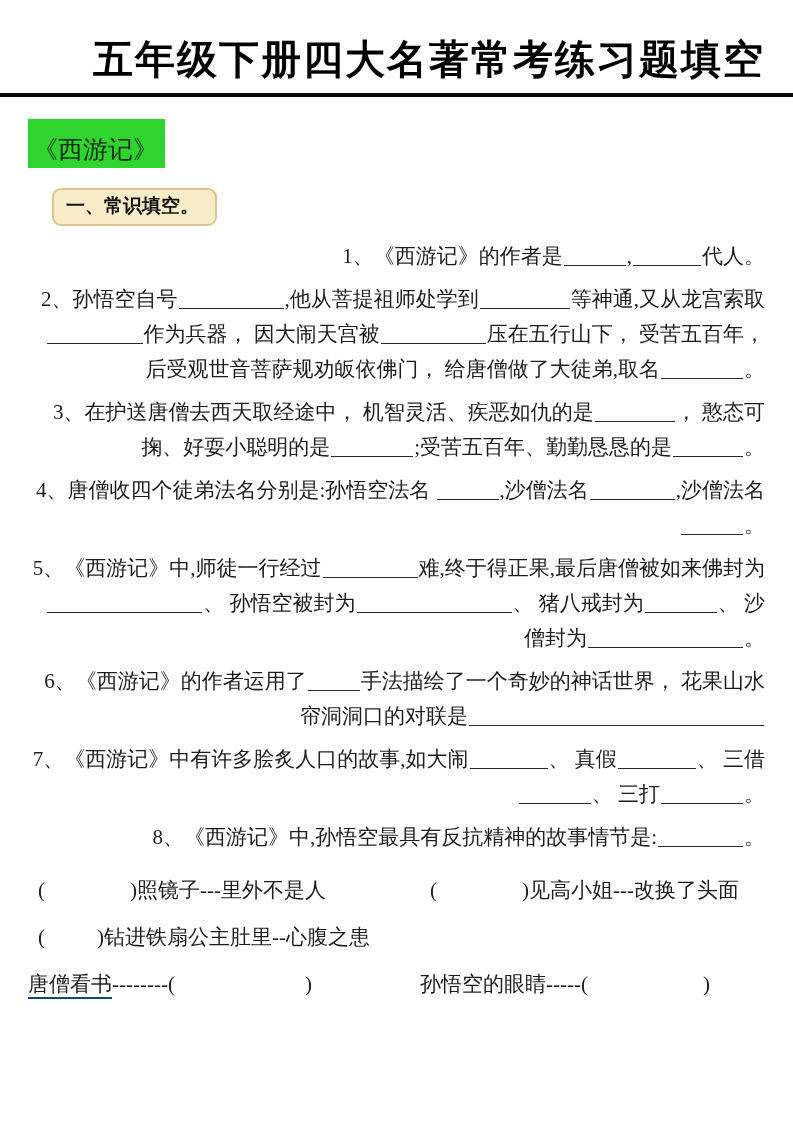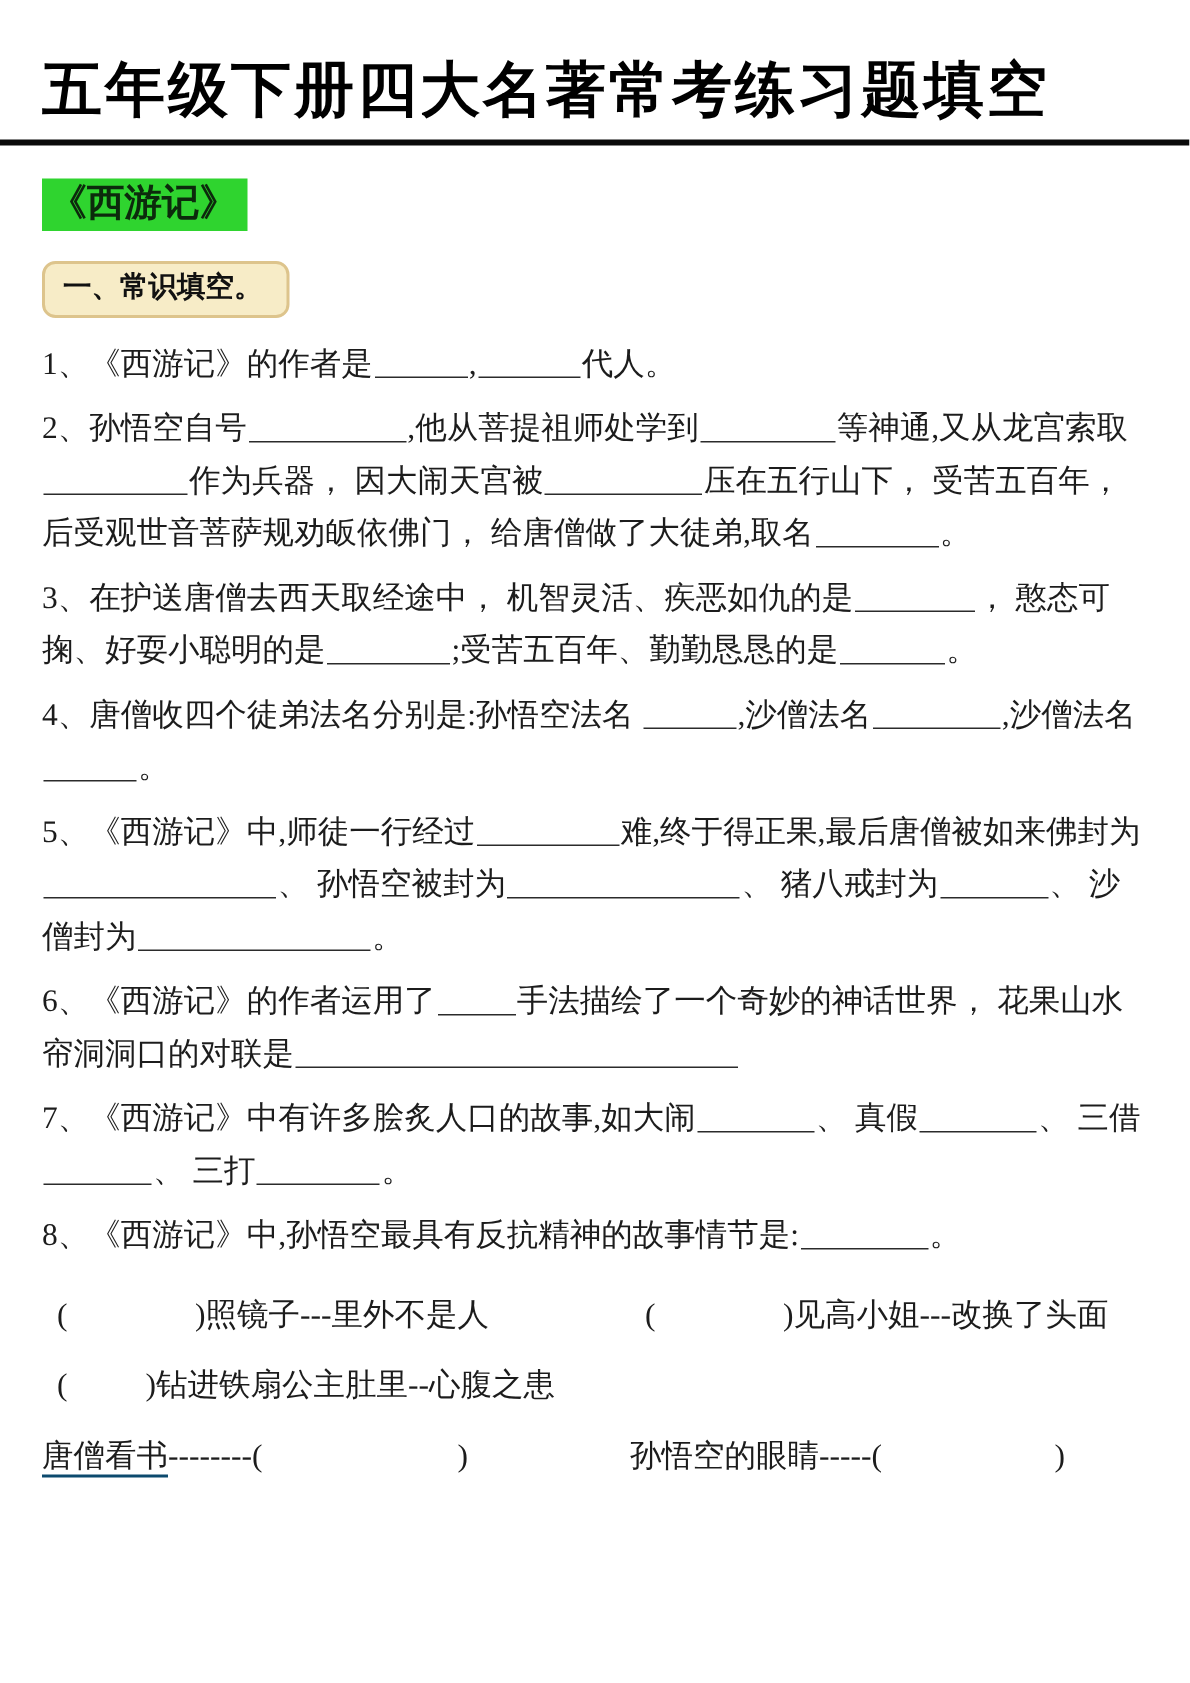--- a/index.html
+++ b/index.html
@@ -11,58 +11,58 @@
   }
   *{margin:0;padding:0;box-sizing:border-box;}
   html,body{background:#ffffff;}
   body{
     width:793px;height:1122px;overflow:hidden;
     font-family:"Liberation Serif","DejaVu Serif",serif;
     color:var(--ink);
     padding:36px 28px 0 28px;
   }
   .title{
-    text-align:left;
+    text-align:right;
     font-size:40px;
     font-weight:900;
     letter-spacing:2px;
     color:#000;
     line-height:1.2;
   }
   .rule{
     height:4px;background:var(--rule);
     margin:9px -28px 0 -28px;
   }
   .book-tag{
     display:inline-block;
     background:var(--highlight-green);
     color:#0c2a0c;
-    font-size:25px;font-weight:700;
-    padding:1px 7px 3px 5px;
+    font-size:25px;font-weight:400;
+    padding:15px 7px 3px 5px;
     margin-top:22px;
     line-height:1.25;
   }
   .section-box{
     display:inline-block;
     background:var(--box-bg);
     border:2px solid var(--box-border);
     border-radius:9px;
     font-size:19px;font-weight:700;
     color:#111;
     padding:5px 16px 6px 12px;
     line-height:1.2;
   }
-  #sec1{margin-top:20px;}
+  #sec1{margin-top:20px;margin-left:24px;}
   #sec2{margin-top:16px;}
   #questions{margin-top:13px;}
   .question{
     font-size:21px;
     line-height:35px;
     margin:0 0 8px 0;
-    text-align:left;
+    text-align:right;
     word-break:break-all;
   }
   .blank{
     display:inline-block;
     height:0.95em;
     border-bottom:1.6px solid #2b2b2b;
     position:relative;top:3px;
     margin:0 1px;
   }
   .pgap{display:inline-block;}

